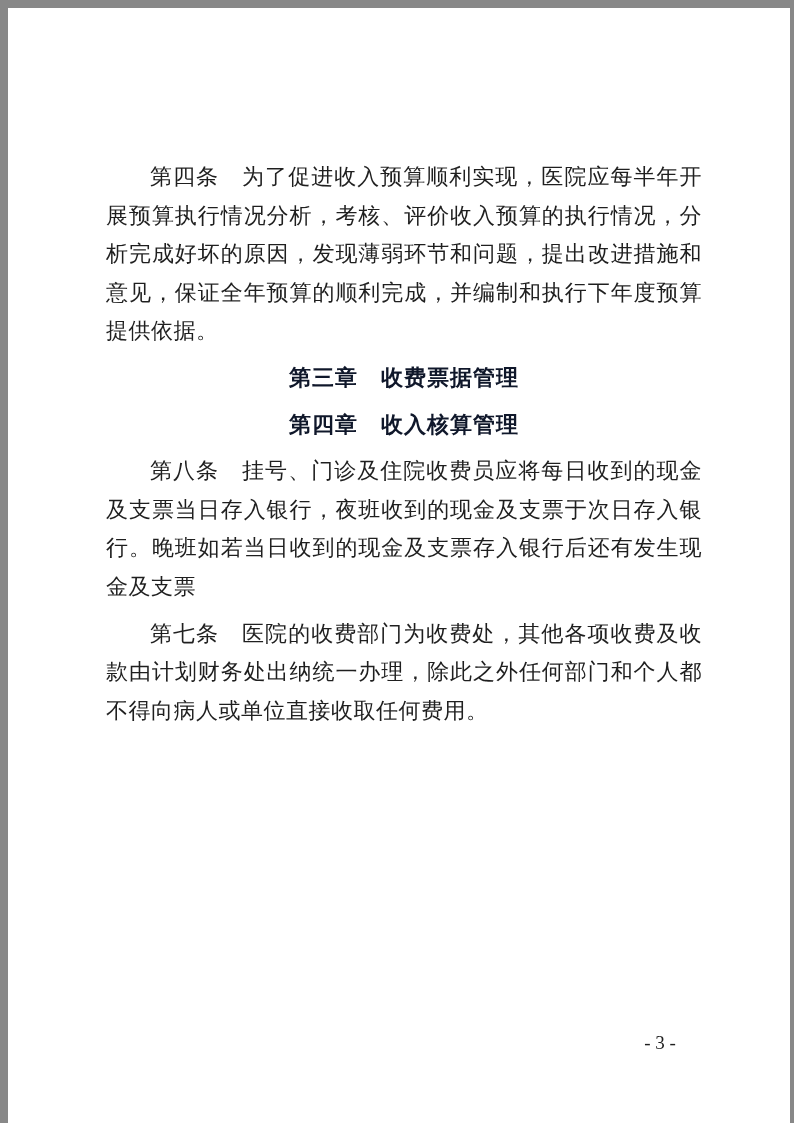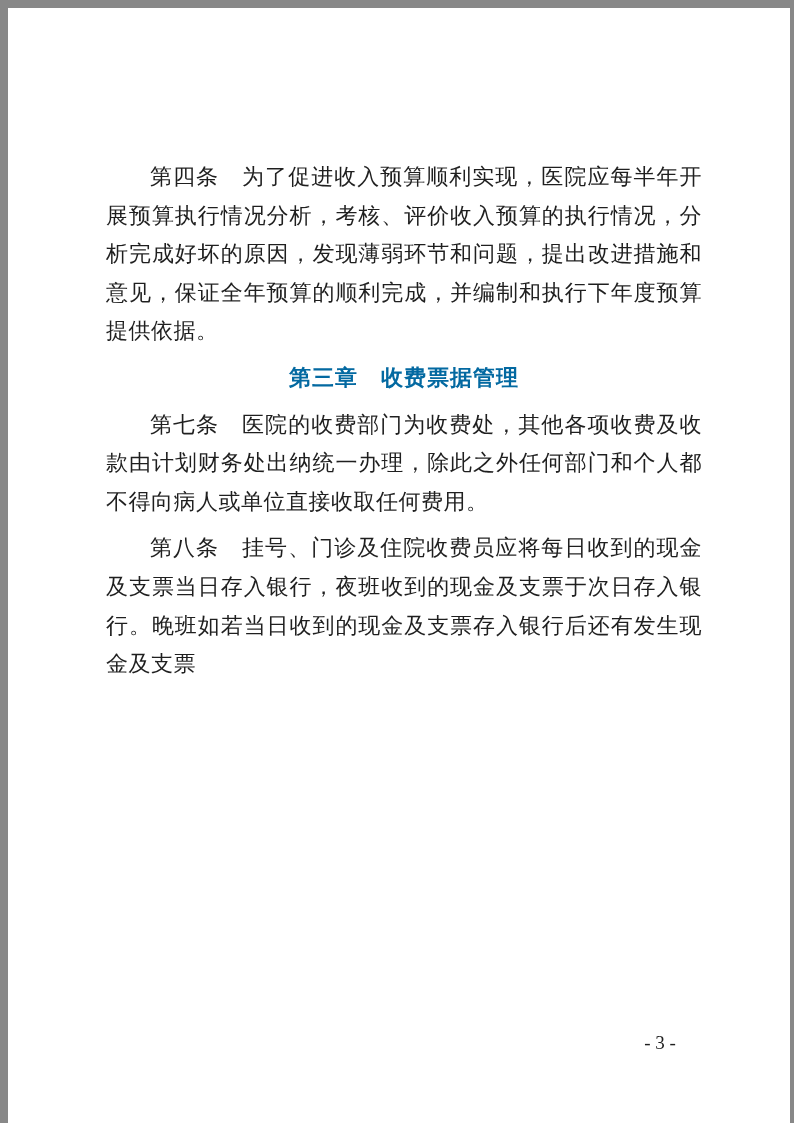--- a/index.html
+++ b/index.html
@@ -29,21 +29,21 @@
     text-indent: 2em;
     letter-spacing: 0.5px;
   }
   .chapter-heading {
     margin: 0;
     font-size: 22px;
     line-height: 38.6px;
     font-weight: bold;
     text-align: center;
     text-indent: 0;
-    color: #0369a1;
+    color: #0f172a;
     font-family: "Liberation Sans", "DejaVu Sans", sans-serif;
     letter-spacing: 1px;
   }
   .page-footer {
     position: absolute;
     top: 1020px;
     right: 102px;
     width: 80px;
     text-align: center;
     font-size: 19px;
@@ -56,23 +56,24 @@
 
 <div class="page">
 
   <div class="content">
 
     <p class="body-para">第四条　为了促进收入预算顺利实现，医院应每半年开展预算执行情况分析，考核、评价收入预算的执行情况，分析完成好坏的原因，发现薄弱环节和问题，提出改进措施和意见，保证全年预算的顺利完成，并编制和执行下年度预算提供依据。</p>
 
     <h2 class="chapter-heading">第三章　收费票据管理</h2>
 
 
+    <h2 class="chapter-heading">第四章　收入核算管理</h2>
 
 
+    <p class="body-para">第八条　挂号、门诊及住院收费员应将每日收到的现金及支票当日存入银行，夜班收到的现金及支票于次日存入银行。晚班如若当日收到的现金及支票存入银行后还有发生现金及支票</p>
+
     <p class="body-para">第七条　医院的收费部门为收费处，其他各项收费及收款由计划财务处出纳统一办理，除此之外任何部门和个人都不得向病人或单位直接收取任何费用。</p>
-
-    <p class="body-para">第八条　挂号、门诊及住院收费员应将每日收到的现金及支票当日存入银行，夜班收到的现金及支票于次日存入银行。晚班如若当日收到的现金及支票存入银行后还有发生现金及支票</p>
 
   </div>
 
   <div class="page-footer">- 3 -</div>
 
 </div>
 
 </body></html>

